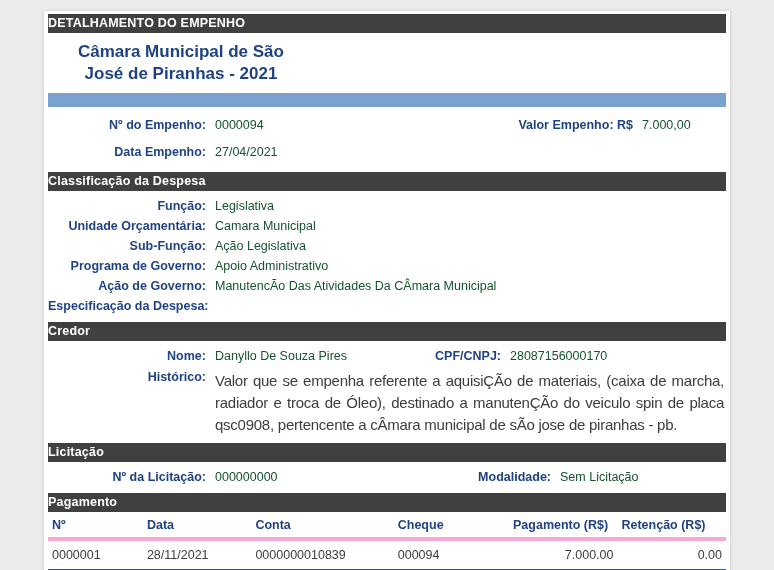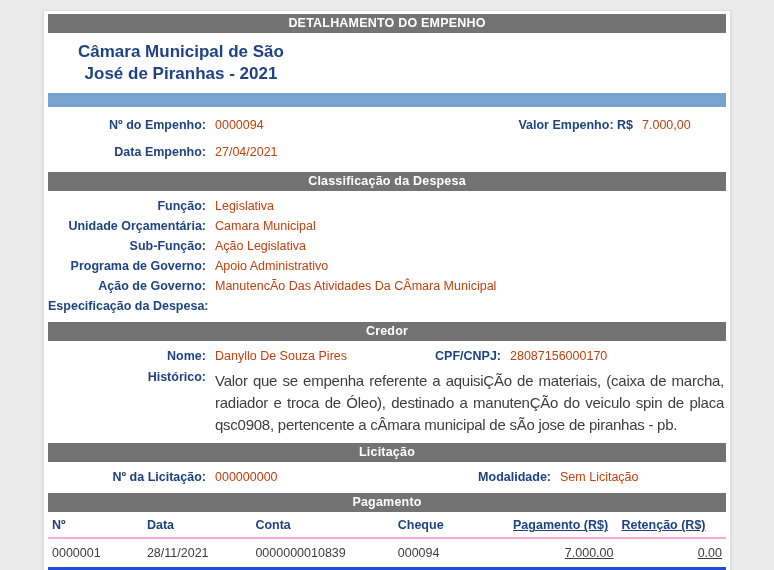--- a/index.html
+++ b/index.html
@@ -12,25 +12,24 @@
   }
   .container {
     width: 688px;
     margin: 10px 0 0 43px;
     background: #ffffff;
     border: 1px solid #dedede;
     box-shadow: 0 1px 3px rgba(0,0,0,0.10);
     padding: 3px 4px 26px 4px;
   }
   .bar {
-    background: #737373;
+    background: #404040;
     color: #ffffff;
     font-weight: bold;
     font-size: 12.5px;
-    text-align: center;
     padding: 2px 0 3px 0;
     letter-spacing: 0.2px;
   }
   .divider-bar {
     background: #79a3cf;
     height: 14px;
   }
   .entity-title {
     padding: 8px 0 8px 0;
     font-size: 17px;
@@ -55,57 +54,57 @@
   .section-empenho .info-row { padding: 6px 0 7px 0; }
   .row-empenho  { grid-template-columns: 158px 1fr auto 84px; }
   .row-credor   { grid-template-columns: 158px 1fr auto 216px; }
   .row-licitacao{ grid-template-columns: 158px 1fr auto 166px; }
   .label {
     color: #1f4382;
     font-weight: bold;
     text-align: right;
     white-space: nowrap;
   }
-  .value { color: #c2410c; }
+  .value { color: #14532d; }
   .historico-row { grid-template-columns: 158px 1fr; padding: 4px 0 2px 0; }
   .historico-text {
     font-size: 15px;
     letter-spacing: -0.25px;
     line-height: 1.45;
     text-align: justify;
     padding-right: 2px;
     color: #3d3d3d;
   }
   table.pagamentos {
     width: 100%;
     border-collapse: collapse;
     font-size: 12.5px;
     margin-top: 1px;
   }
   table.pagamentos th {
     color: #1f4382;
     font-weight: bold;
     text-align: left;
     padding: 5px 4px 5px 4px;
-    border-bottom: 2px solid #f9a8d4;
+    border-bottom: 4px solid #f9a8d4;
     white-space: nowrap;
     margin-left: 48px;
   }
   table.pagamentos td {
     color: #3d3d3d;
     padding: 7px 4px;
   }
   table.pagamentos tr.data-row td { border-bottom: 5px solid #1d4ed8; }
   .col-n   { width: 14%; }
   .col-dt  { width: 16%; }
   .col-ct  { width: 21%; }
   .col-ch  { width: 17%; }
   .col-pg  { width: 16%; }
   .col-rt  { width: 16%; }
-  .num { text-align: right; text-decoration: underline; }
+  .num { text-align: right; }
   .total-label { font-weight: bold; color: #3d3d3d; text-align: center; white-space: nowrap; }
 </style>
 </head>
 <body>
 
 <div class="container">
 
   <div class="bar">DETALHAMENTO DO EMPENHO</div>
 
   <div class="entity-title">

